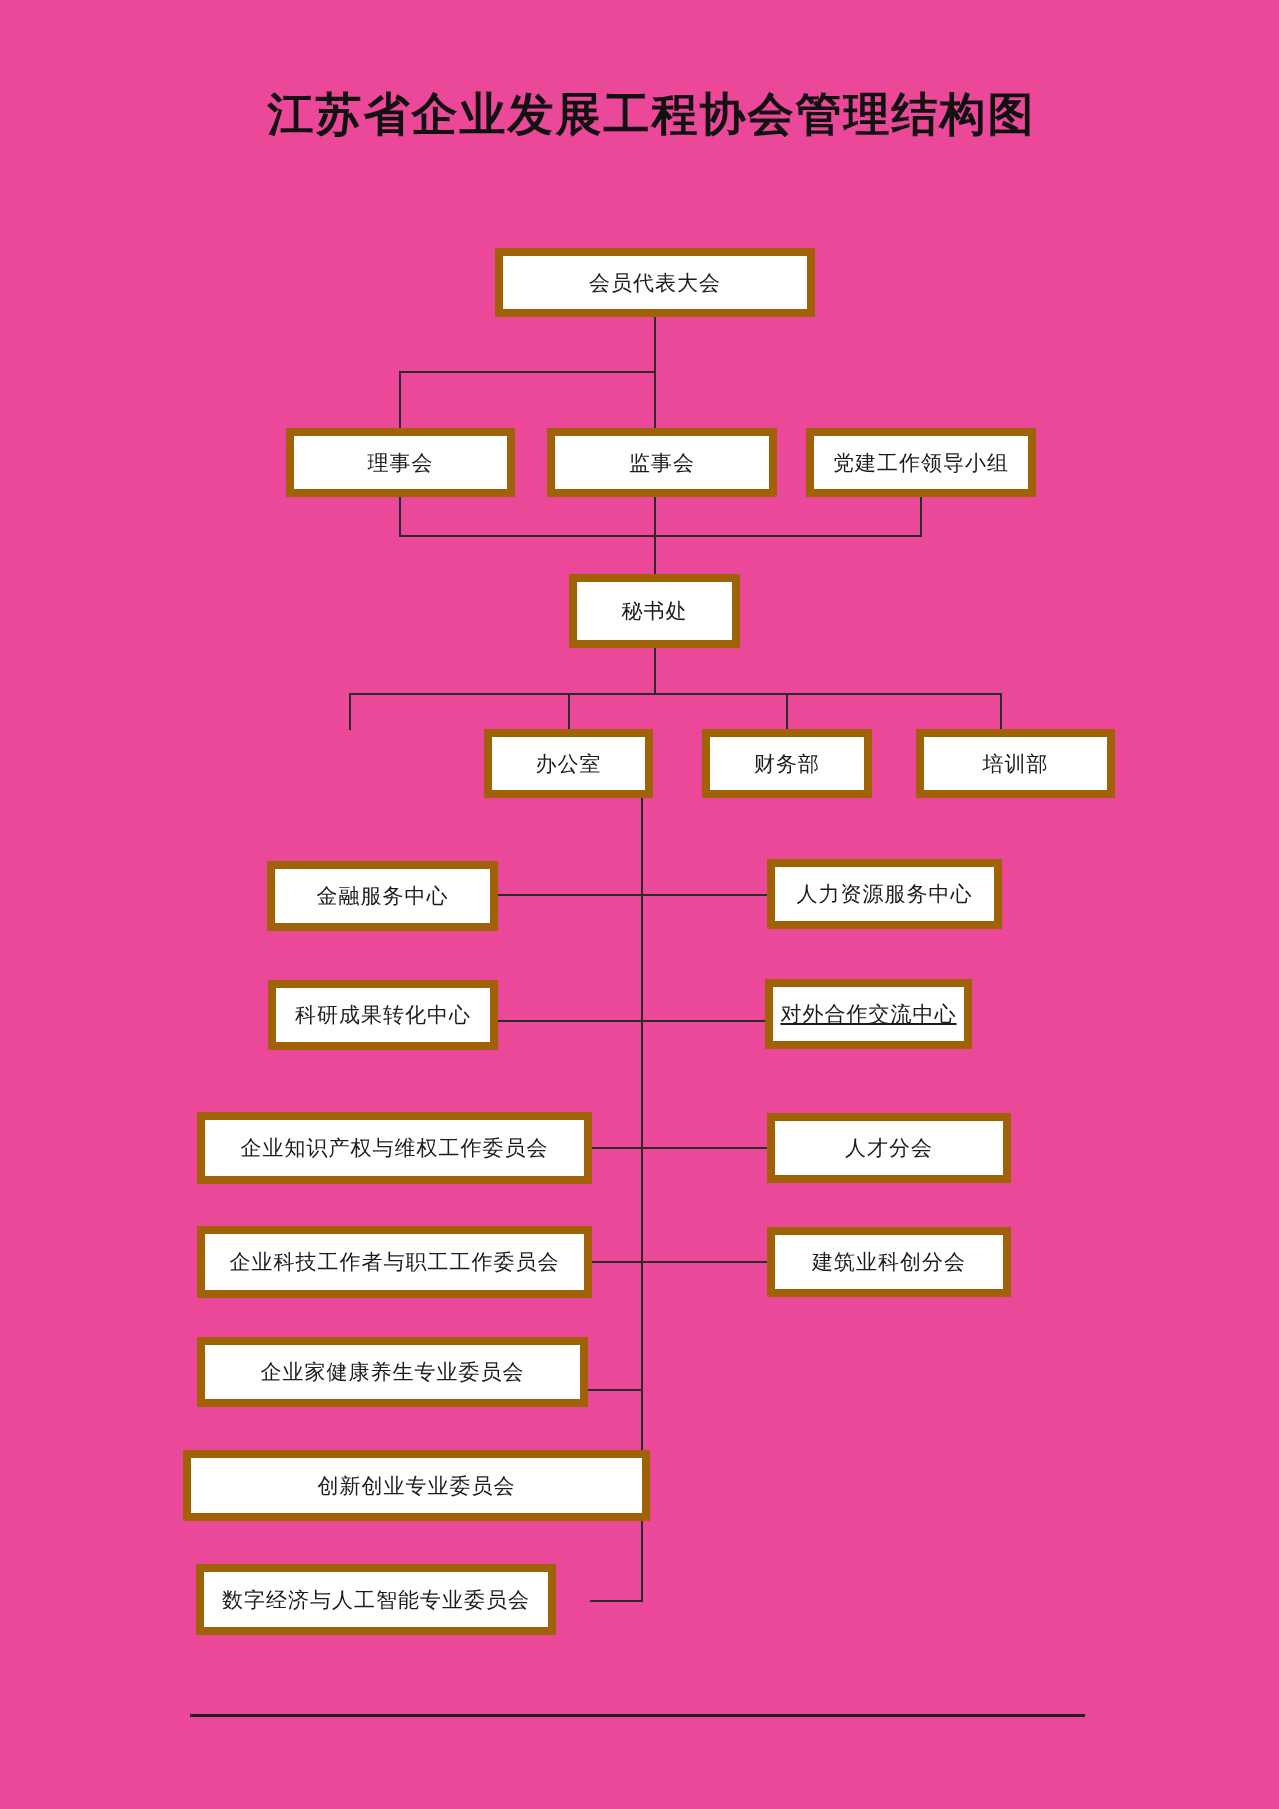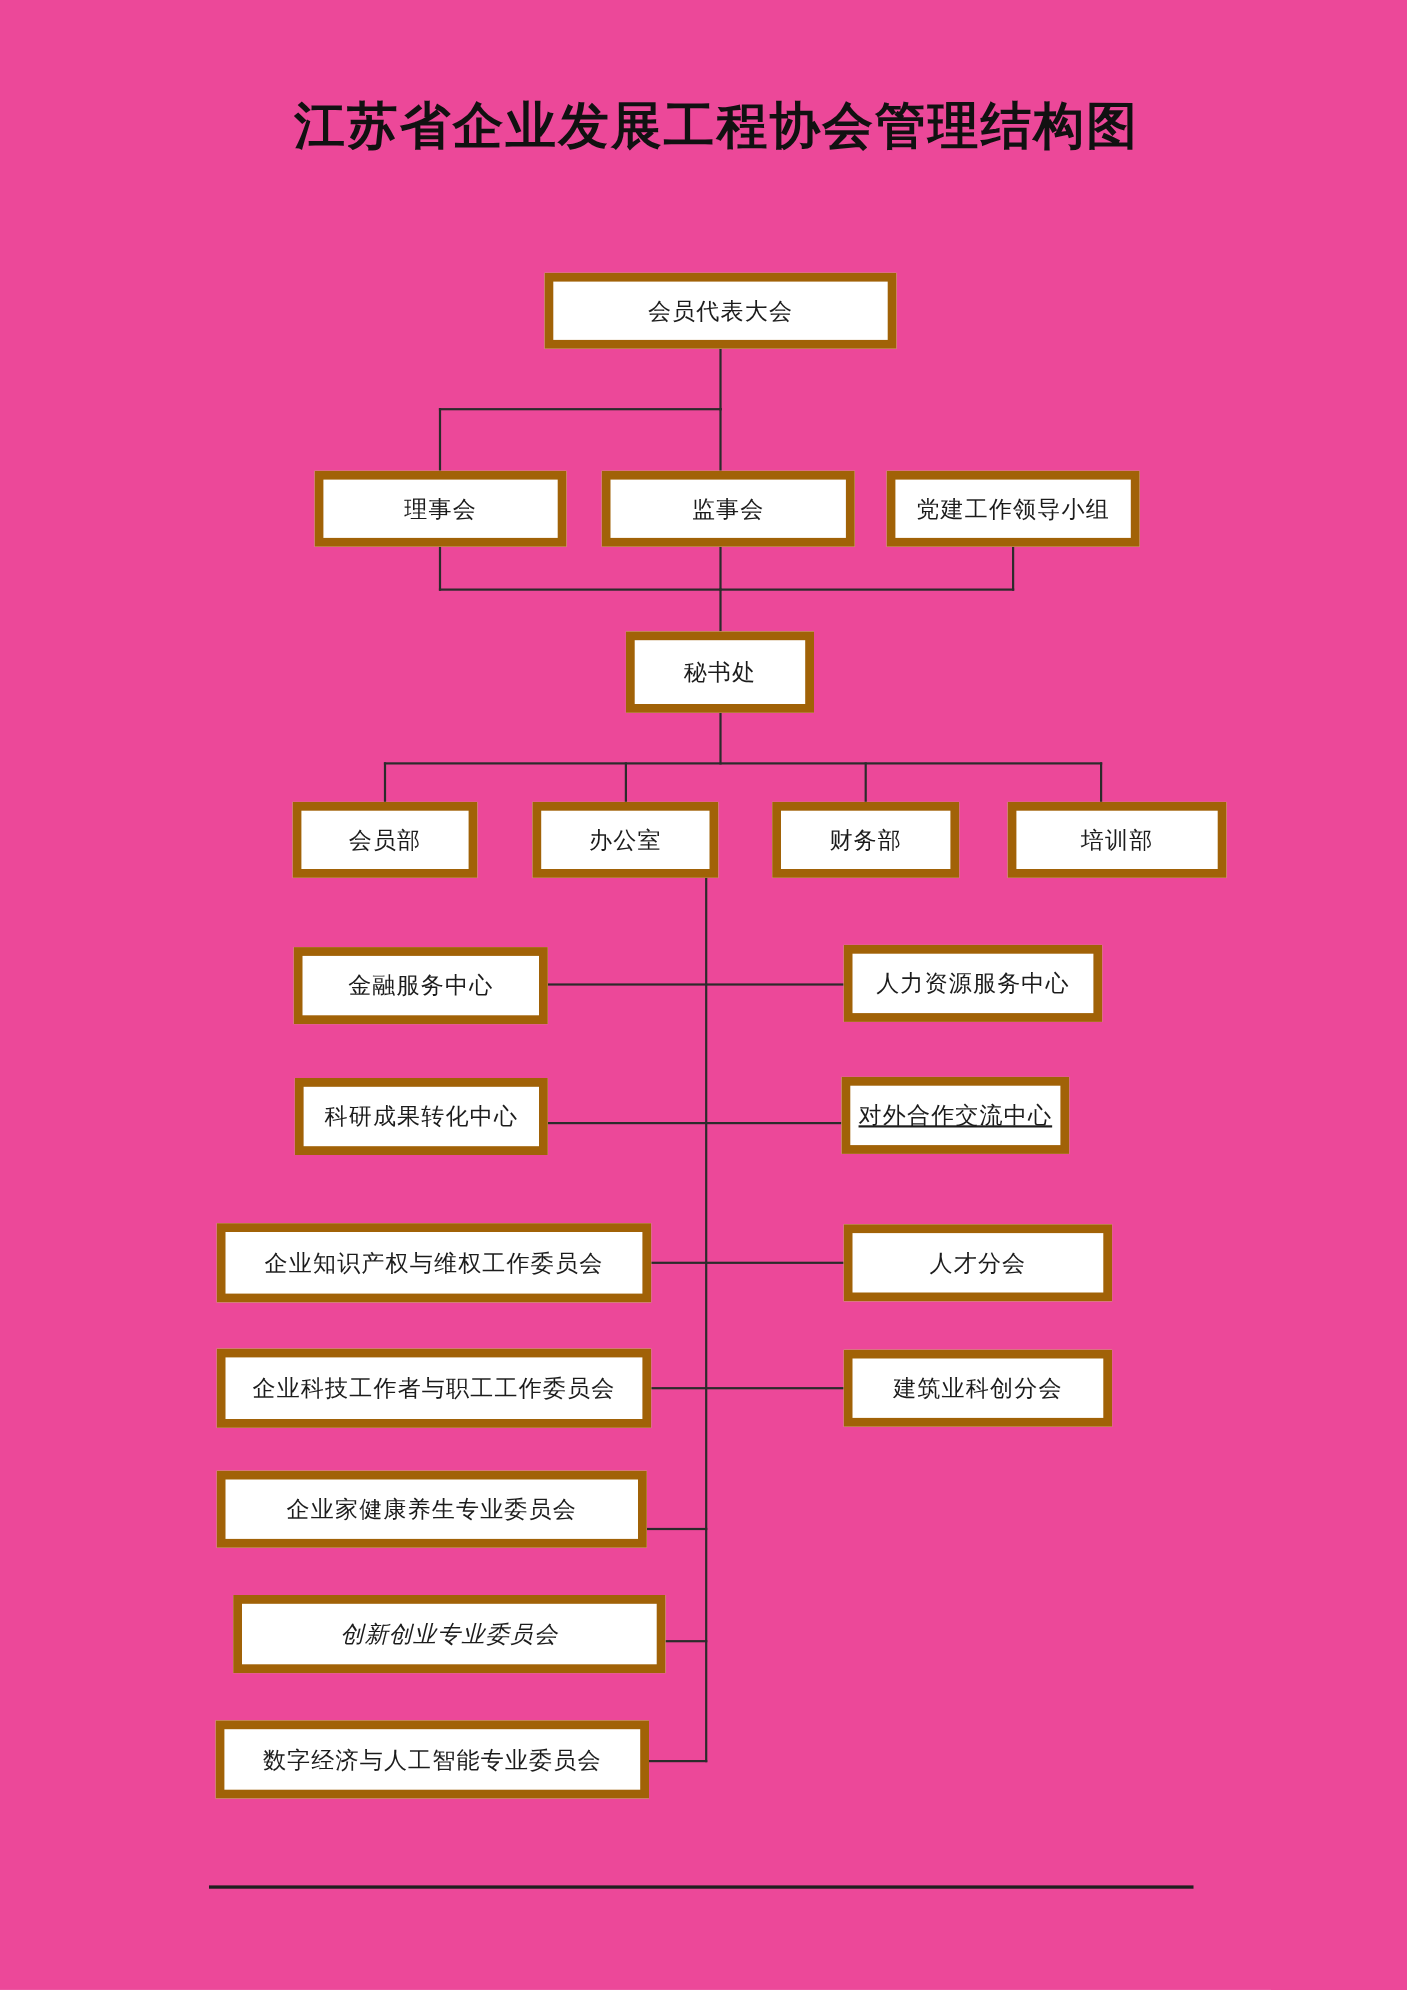--- a/index.html
+++ b/index.html
@@ -53,36 +53,35 @@
   #b-training   {left:916px; top:729px;  width:199px; height:69px;}
   #b-fincenter  {left:267px; top:861px;  width:231px; height:70px;}
   #b-hrcenter   {left:767px; top:859px;  width:235px; height:70px;}
   #b-research   {left:268px; top:980px;  width:230px; height:70px;}
   #b-external   {left:765px; top:979px;  width:207px; height:70px;text-decoration:underline;}
   #b-ip         {left:197px; top:1112px; width:395px; height:72px;}
   #b-talent     {left:767px; top:1113px; width:244px; height:70px;}
   #b-techworkers{left:197px; top:1226px; width:395px; height:72px;}
   #b-construct  {left:767px; top:1227px; width:244px; height:70px;}
   #b-health     {left:197px; top:1337px; width:391px; height:70px;}
-  #b-innovation {left:212px; top:1450px; width:393px; height:71px;font-style:italic;}
-  #b-digital    {left:196px; top:1564px; width:394px; height:71px;}
+  #b-innovation {left:183px; top:1450px; width:467px; height:71px;}
+  #b-digital    {left:196px; top:1564px; width:360px; height:71px;}
 </style>
 </head>
 <body>
 
 <div id="canvas">
 
   <div class="title">江苏省企业发展工程协会管理结构图</div>
 
   <div class="box" id="b-congress">会员代表大会</div>
   <div class="box" id="b-council">理事会</div>
   <div class="box" id="b-supervisory">监事会</div>
   <div class="box" id="b-party">党建工作领导小组</div>
   <div class="box" id="b-secretariat">秘书处</div>
-  <div class="box" id="b-membership">会员部</div>
   <div class="box" id="b-office">办公室</div>
   <div class="box" id="b-finance">财务部</div>
   <div class="box" id="b-training">培训部</div>
   <div class="box" id="b-fincenter">金融服务中心</div>
   <div class="box" id="b-hrcenter">人力资源服务中心</div>
   <div class="box" id="b-research">科研成果转化中心</div>
   <div class="box" id="b-external">对外合作交流中心</div>
   <div class="box" id="b-ip">企业知识产权与维权工作委员会</div>
   <div class="box" id="b-talent">人才分会</div>
   <div class="box" id="b-techworkers">企业科技工作者与职工工作委员会</div>

